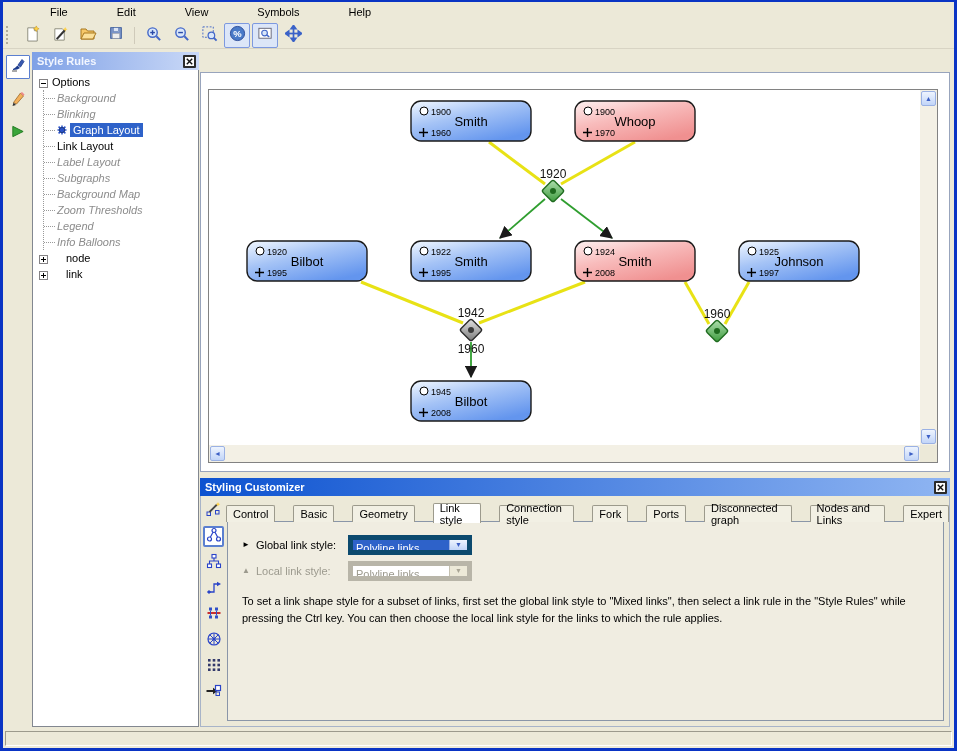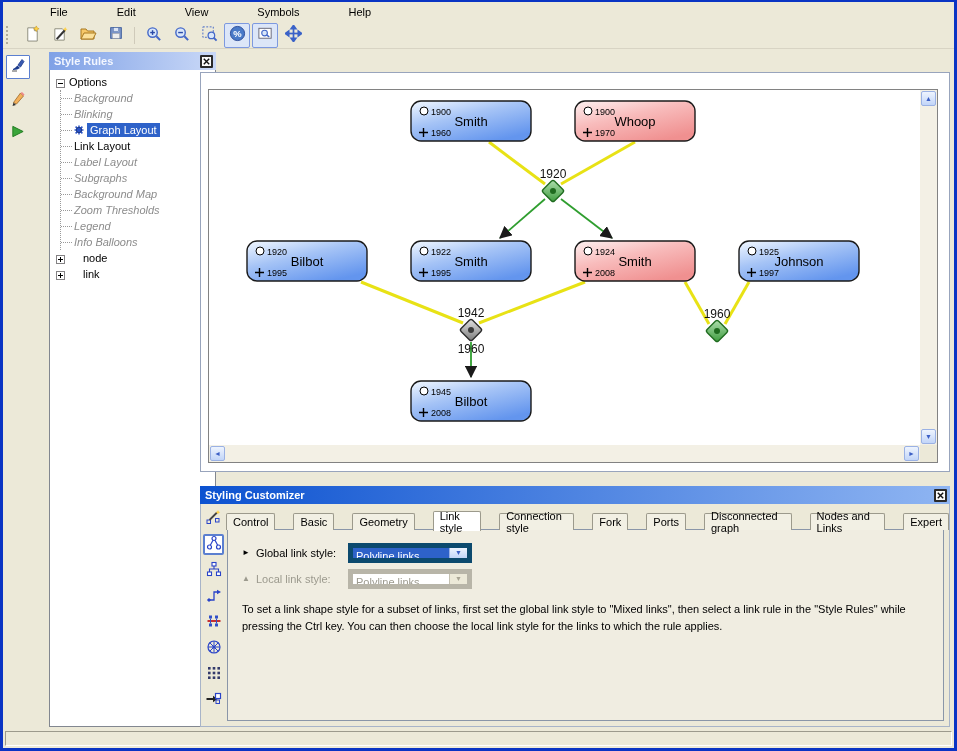--- a/index.html
+++ b/index.html
@@ -15,21 +15,21 @@
   .tool-btn{width:24px;height:23px;display:flex;align-items:center;justify-content:center;border:1px solid transparent;border-radius:2px;}
   .tool-btn.pressed{background:#dce6f8;border-color:#7d99df;}
   .tool-sep{width:1px;height:17px;background:#cfcaba;margin:0 3px;}
 
   
   .left-strip{position:absolute;left:0;top:47px;width:29px;bottom:21px;display:flex;flex-direction:column;align-items:center;padding-top:6px;gap:9px;box-sizing:border-box;}
   .strip-btn{width:24px;height:24px;display:flex;align-items:center;justify-content:center;box-sizing:border-box;}
   .strip-btn.selected{background:#fff;border:1px solid #5b7fd0;border-radius:1px;}
 
   
-  .rules-panel{position:absolute;left:46px;top:50px;width:167px;bottom:21px;display:flex;flex-direction:column;box-sizing:border-box;}
+  .rules-panel{position:absolute;left:29px;top:50px;width:167px;bottom:21px;display:flex;flex-direction:column;box-sizing:border-box;}
   .panel-title{height:18px;flex:none;display:flex;align-items:center;padding:0 3px 0 5px;font-size:11px;font-weight:bold;box-sizing:border-box;}
   .rules-title{background:linear-gradient(to right,#7fa1e6,#c9d8f7);color:#f2f6ff;}
   .close-btn{margin-left:auto;width:13px;height:13px;background:#fbfbfb;border:2px solid #2a2a2a;box-sizing:border-box;display:flex;align-items:center;justify-content:center;border-radius:1px;}
   .tree{flex:1;background:#fff;border:1px solid #828790;border-top:none;padding:4px 0 16px 6px;font-size:11px;overflow:hidden;}
   .tree-row{height:16px;display:flex;align-items:center;white-space:nowrap;}
   .expander{width:9px;height:9px;flex:none;margin-right:4px;background:#fff;}
   .tree-children{margin-left:4px;border-left:1px dotted #9a9a9a;}
   .stub{width:11px;height:0;border-top:1px dotted #9a9a9a;margin-right:2px;flex:none;}
   .lbl-inactive{color:#8c8c8c;font-style:italic;}
   .lbl-active{color:#000;}
@@ -45,21 +45,21 @@
   .canvas-panel{position:absolute;left:0;top:23px;width:750px;height:400px;background:#fff;border:1px solid #98a4bc;box-sizing:border-box;}
   .canvas{position:absolute;left:7px;top:16px;width:730px;height:374px;border:1px solid #828282;background:#fff;box-sizing:border-box;}
   .canvas svg.diagram{position:absolute;left:0;top:0;}
   .vscroll{position:absolute;right:0;top:0;width:17px;height:355px;background:#f3f0e5;display:flex;flex-direction:column;justify-content:space-between;}
   .hscroll{position:absolute;left:0;bottom:0;width:711px;height:17px;background:#f3f0e5;display:flex;justify-content:space-between;}
   .corner{position:absolute;right:0;bottom:0;width:17px;height:17px;background:#ece9d8;}
   .sb-btn{width:15px;height:15px;margin:1px;background:linear-gradient(#eef4fe,#c2d5f8);border:1px solid #9ab1e4;border-radius:2px;color:#3c5fc5;font-size:7px;display:flex;align-items:center;justify-content:center;box-sizing:border-box;}
 
   
   .customizer{position:absolute;left:0;top:429px;width:750px;height:249px;display:flex;flex-direction:column;box-sizing:border-box;}
-  .cust-title{background:linear-gradient(to right,#0c52d0,#8fb5f2);color:#fff;margin-top:8px;}
+  .cust-title{background:linear-gradient(to right,#0c52d0,#8fb5f2);color:#fff;}
   .cust-body{flex:1;position:relative;background:#ece9d8;border:1px solid #a8b4c8;border-top:none;}
   .cust-tabs{position:absolute;left:25px;top:5px;height:21px;display:flex;align-items:flex-end;gap:18px;z-index:2;}
   .cust-tab{height:17px;display:flex;align-items:center;padding:0 6px;font-size:11px;background:#f2f0e4;border:1px solid #9c9a8c;border-bottom:none;border-radius:2px 2px 0 0;box-sizing:border-box;}
   .cust-tab.active{height:20px;background:#fff;margin-bottom:-1px;}
   .cust-side{position:absolute;left:1px;top:4px;width:23px;bottom:4px;display:flex;flex-direction:column;align-items:center;gap:5px;}
   .side-btn{width:21px;height:21px;display:flex;align-items:center;justify-content:center;box-sizing:border-box;}
   .side-btn.selected{border:2px solid #5b7fd0;background:#fff;border-radius:2px;}
   .cust-content{position:absolute;left:26px;top:25px;right:5px;bottom:5px;background:#f0ede1;border:1px solid #8a96a8;padding:12px 14px;box-sizing:border-box;font-size:11px;}
   .field-row{display:flex;align-items:center;height:21px;margin-bottom:5px;}
   .field-marker{width:14px;font-size:8px;color:#000;}

